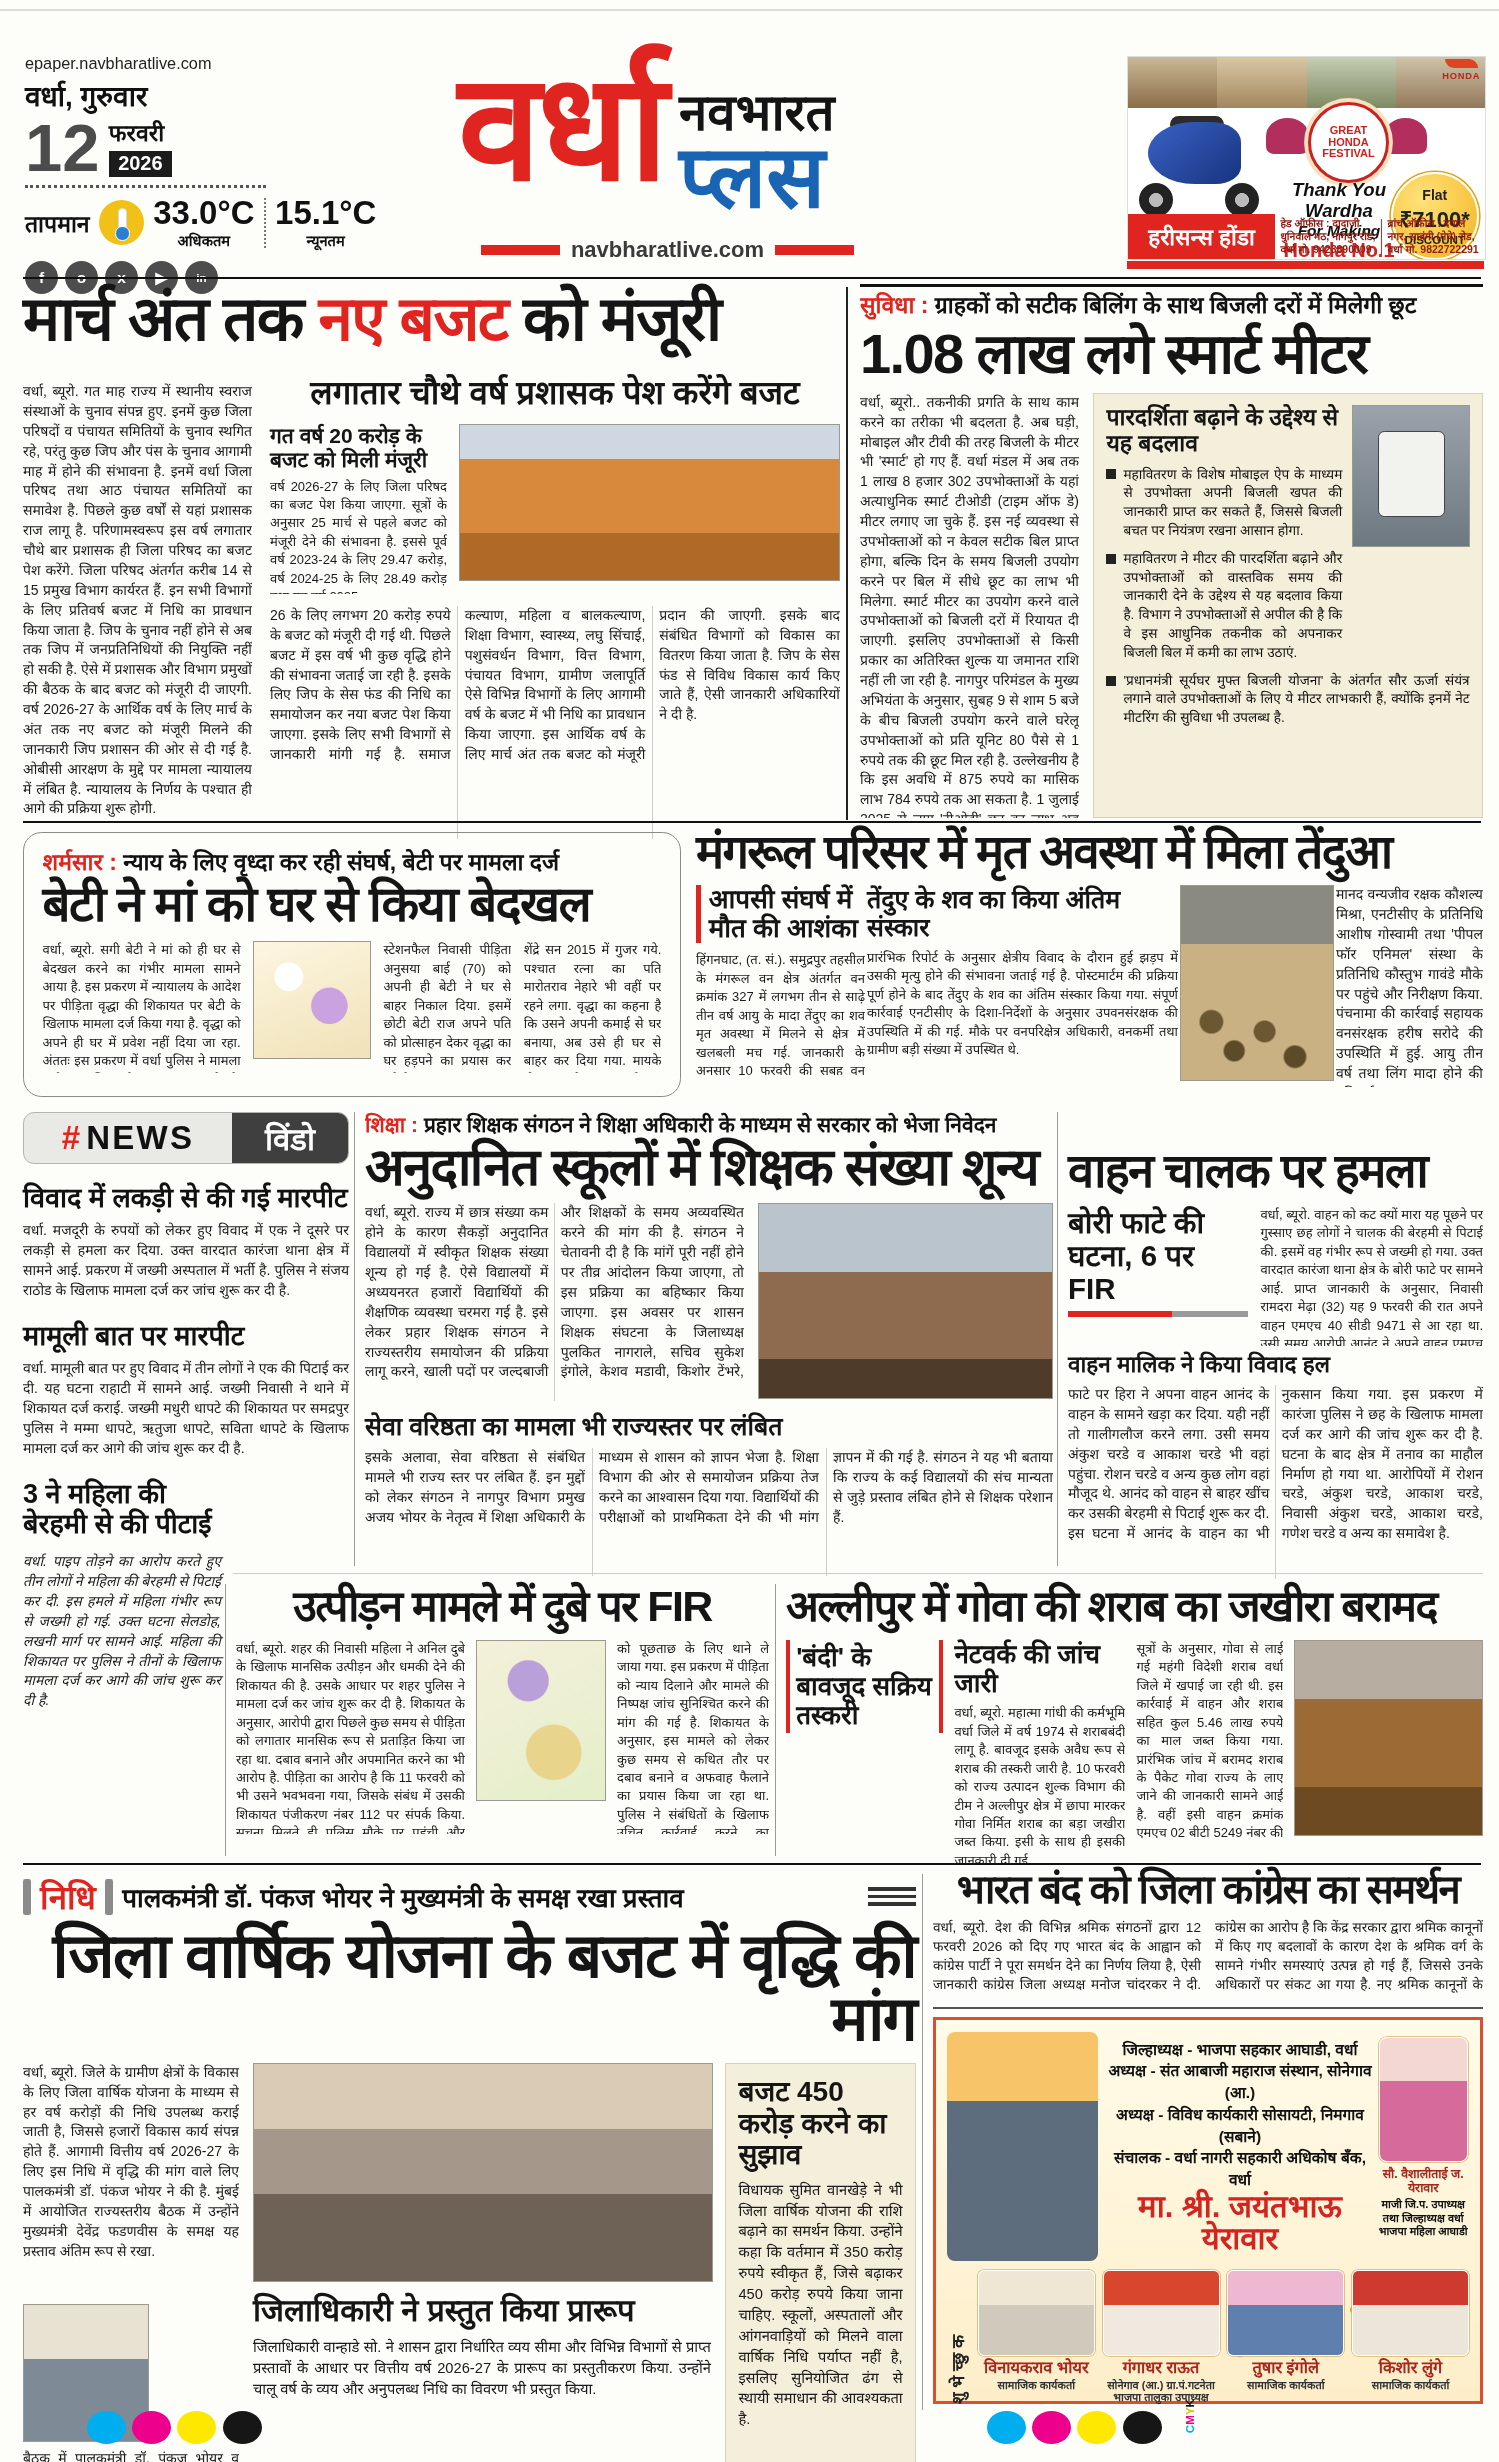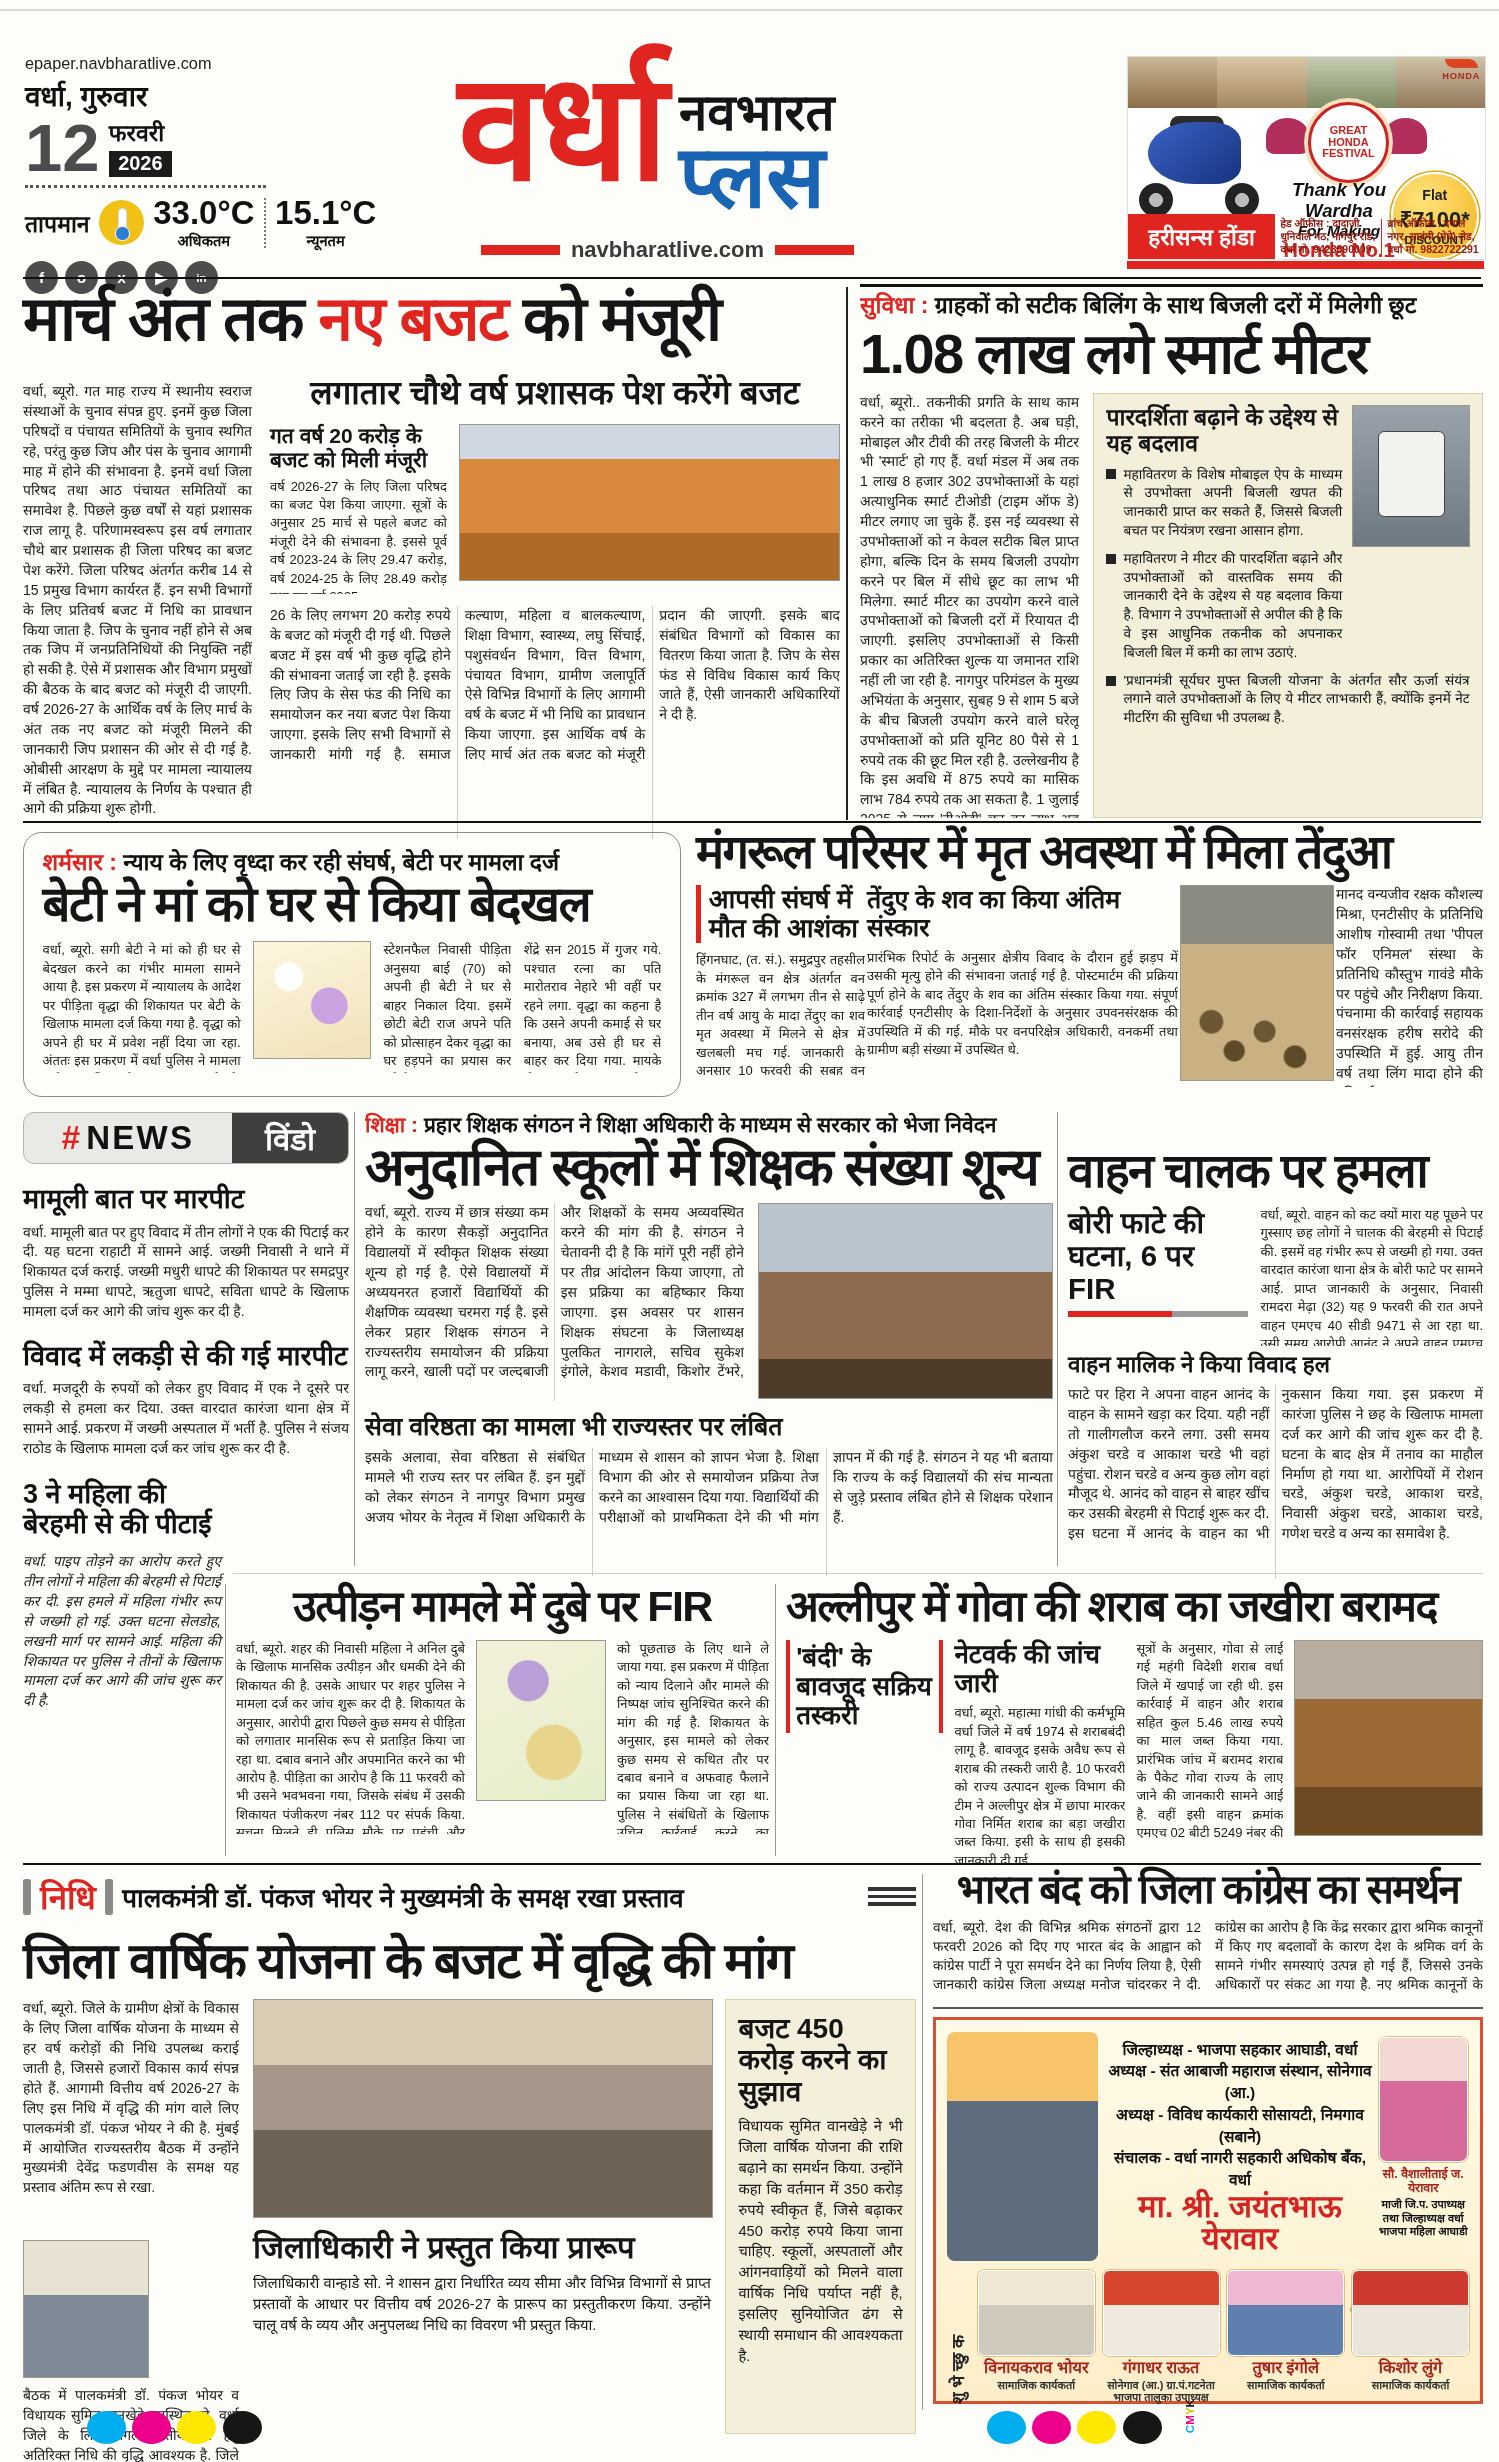--- a/index.html
+++ b/index.html
@@ -294,27 +294,27 @@
   </div>
 
   <div class="abs" style="left:23px;top:1112px;width:326px;">
     <div class="nw-head">
       <div class="nw-left">
         <span class="red">#</span>
         <span style="letter-spacing:2.3px;">NEWS</span>
       </div>
       <div class="nw-right">विंडो</div>
     </div>
+    <div style="margin-top:18.6px;">
+      <div class="nw-item-head">विवाद में लकड़ी से की गई मारपीट</div>
+      <div class="body-txt" style="margin-top:7.8px;">वर्धा. मजदूरी के रुपयों को लेकर हुए विवाद में एक ने दूसरे पर लकड़ी से हमला कर दिया. उक्त वारदात कारंजा थाना क्षेत्र में सामने आई. प्रकरण में जख्मी अस्पताल में भर्ती है. पुलिस ने संजय राठोड के खिलाफ मामला दर्ज कर जांच शुरू कर दी है.</div>
+    </div>
     <div style="margin-top:20px;">
       <div class="nw-item-head">मामूली बात पर मारपीट</div>
       <div class="body-txt" style="margin-top:7.8px;">वर्धा. मामूली बात पर हुए विवाद में तीन लोगों ने एक की पिटाई कर दी. यह घटना राहाटी में सामने आई. जख्मी निवासी ने थाने में शिकायत दर्ज कराई. जख्मी मधुरी धापटे की शिकायत पर समद्रपुर पुलिस ने मम्मा धापटे, ऋतुजा धापटे, सविता धापटे के खिलाफ मामला दर्ज कर आगे की जांच शुरू कर दी है.</div>
-    </div>
-    <div style="margin-top:18.6px;">
-      <div class="nw-item-head">विवाद में लकड़ी से की गई मारपीट</div>
-      <div class="body-txt" style="margin-top:7.8px;">वर्धा. मजदूरी के रुपयों को लेकर हुए विवाद में एक ने दूसरे पर लकड़ी से हमला कर दिया. उक्त वारदात कारंजा थाना क्षेत्र में सामने आई. प्रकरण में जख्मी अस्पताल में भर्ती है. पुलिस ने संजय राठोड के खिलाफ मामला दर्ज कर जांच शुरू कर दी है.</div>
     </div>
     <div style="margin-top:20px;width:198px;">
       <div class="nw-item-head">3 ने महिला की बेरहमी से की पीटाई</div>
       <div class="body-txt" style="margin-top:12px;font-style:italic;">वर्धा. पाइप तोड़ने का आरोप करते हुए तीन लोगों ने महिला की बेरहमी से पिटाई कर दी. इस हमले में महिला गंभीर रूप से जख्मी हो गई. उक्त घटना सेलडोह, लखनी मार्ग पर सामने आई. महिला की शिकायत पर पुलिस ने तीनों के खिलाफ मामला दर्ज कर आगे की जांच शुरू कर दी है.</div>
     </div>
   </div>
   <div class="abs rule-v" style="left:354px;top:1112px;width:0.8px;height:454px;"></div>
 
   <div class="abs" style="left:365px;top:1110px;width:688px;">
     <div class="kicker" style="font-size:21px;">
@@ -376,21 +376,21 @@
       <div class="vbar"></div>
       <div class="red" style="font-size:33px;font-weight:bold;">निधि</div>
       <div class="vbar"></div>
       <div style="font-size:26px;font-weight:bold;">पालकमंत्री डॉ. पंकज भोयर ने मुख्यमंत्री के समक्ष रखा प्रस्ताव</div>
       <div class="burger" style="margin-left:auto;">
           <div></div>
           <div></div>
           <div></div>
         </div>
     </div>
-    <div class="h-xl" style="font-size:50px;margin-top:17px;">जिला वार्षिक योजना के बजट में वृद्धि की मांग</div>
+    <div class="h-xl" style="font-size:62px;margin-top:5px;text-align:right;">जिला वार्षिक योजना के बजट में वृद्धि की मांग</div>
     <div style="display:flex;gap:14px;margin-top:12.4px;">
       <div style="width:216px;">
         <div class="body-txt" style="height:233px;overflow:hidden;">वर्धा, ब्यूरो. जिले के ग्रामीण क्षेत्रों के विकास के लिए जिला वार्षिक योजना के माध्यम से हर वर्ष करोड़ों की निधि उपलब्ध कराई जाती है, जिससे हजारों विकास कार्य संपन्न होते हैं. आगामी वित्तीय वर्ष 2026-27 के लिए इस निधि में वृद्धि की मांग वाले लिए पालकमंत्री डॉ. पंकज भोयर ने की है. मुंबई में आयोजित राज्यस्तरीय बैठक में उन्होंने मुख्यमंत्री देवेंद्र फडणवीस के समक्ष यह प्रस्ताव अंतिम रूप से रखा.</div>
         <div class="photo portrait" style="width:124px;height:136px;margin:7.8px 0;"></div>
         <div class="body-txt" style="height:116px;overflow:hidden;">बैठक में पालकमंत्री डॉ. पंकज भोयर व विधायक सुमित वानखेड़े उपस्थित रहे. वर्धा जिले के लिए अगले वित्तीय वर्ष हेतु अतिरिक्त निधि की वृद्धि आवश्यक है. जिले में विकास, सेवाग्राम विकास योजना, स्वास्थ्य, शिक्षा इन कार्यों के लिए अतिरिक्त निधि की मांग की गई. वर्ष 2025-26 में सामान्य जिला वार्षिक योजना में जिले को 350 करोड़ रुपये की मंजूरी मिली थी.</div>
       </div>
       <div style="width:458px;">
         <div class="photo meeting" style="width:100%;height:217px;"></div>
         <div class="subhead" style="font-size:31px;margin-top:12.4px;">जिलाधिकारी ने प्रस्तुत किया प्रारूप</div>
         <div class="body-txt" style="font-size:14.7px;margin-top:7.8px;">जिलाधिकारी वान्हाडे सो. ने शासन द्वारा निर्धारित व्यय सीमा और विभिन्न विभागों से प्राप्त प्रस्तावों के आधार पर वित्तीय वर्ष 2026-27 के प्रारूप का प्रस्तुतीकरण किया. उन्होंने चालू वर्ष के व्यय और अनुपलब्ध निधि का विवरण भी प्रस्तुत किया.</div>

